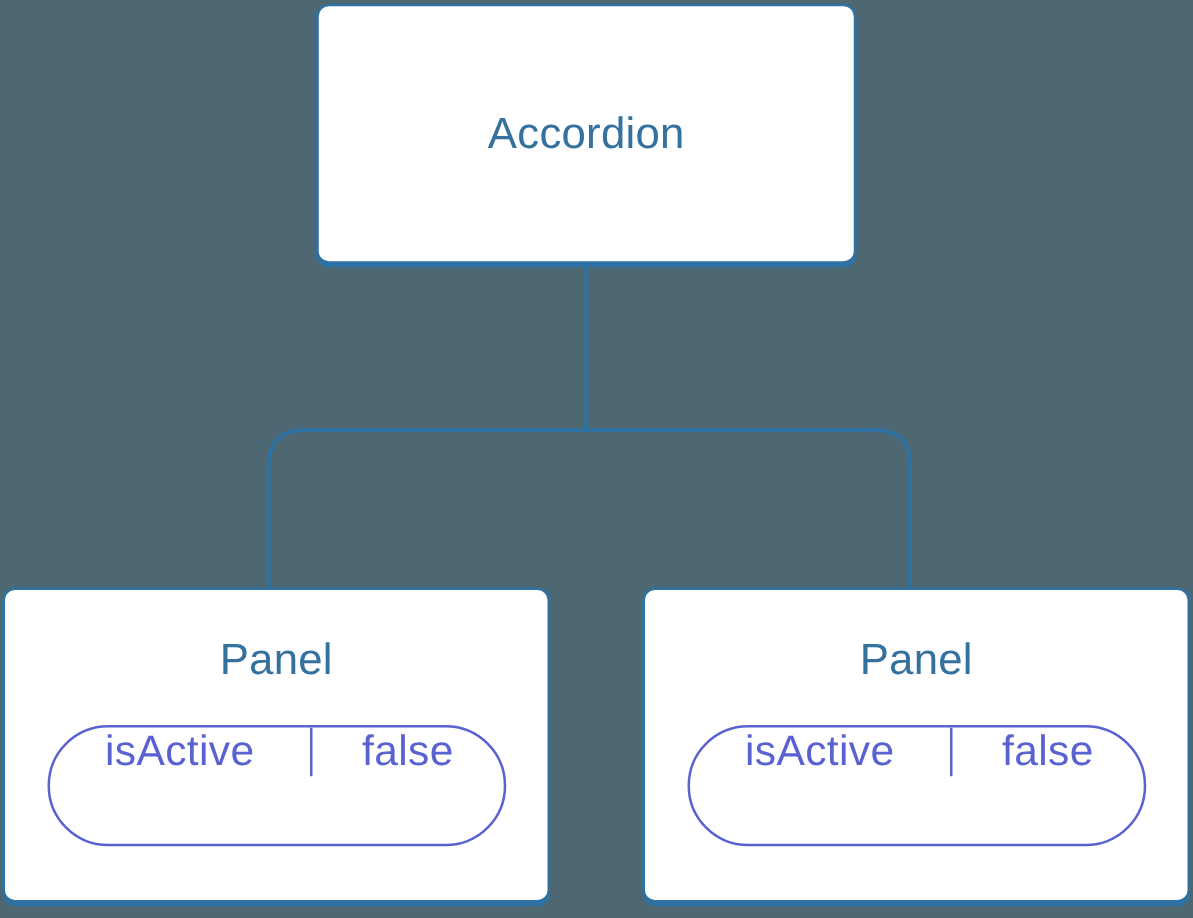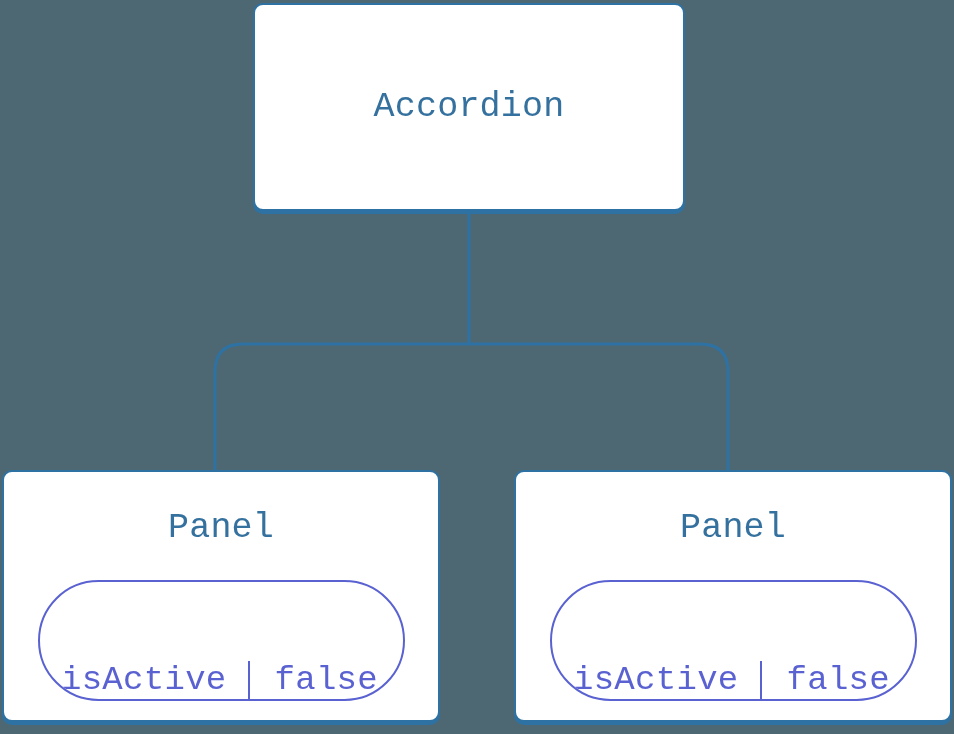--- a/index.html
+++ b/index.html
@@ -16,21 +16,20 @@
     font-family: "Liberation Sans", sans-serif;
     width: 954px;
     height: 734px;
     overflow: hidden;
   }
   .stage {
     position: relative;
     width: 954px;
     height: 734px;
     background: var(--background);
-    font-family: Liberation Mono, monospace;
   }
   .connector-svg {
     position: absolute;
     inset: 0;
     pointer-events: none;
   }
   .connector-svg path {
     fill: none;
     stroke: var(--connector);
     stroke-width: 3;
@@ -60,25 +59,25 @@
   .node-panel {
     width: 438px; height: 252px;
     top: 470px;
   }
   .node-panel.left  { left: 2px; }
   .node-panel.right { left: 514px; }
   .node-panel .node-title { margin-top: 34px; }
   .state-pill {
     margin-top: 30px;
     width: 367px;
-    height: 121px;
+    height: 97px;
     border: 2px solid var(--state-accent);
     border-radius: 999px;
     display: flex;
-    align-items: flex-end;
+    align-items: flex-start;
     overflow: hidden;
     background: var(--node-bg);
   }
   .state-cell {
     display: flex;
     align-items: center;
     justify-content: center;
     color: var(--state-accent);
     font-size: 34px;
     letter-spacing: 0.3px;

